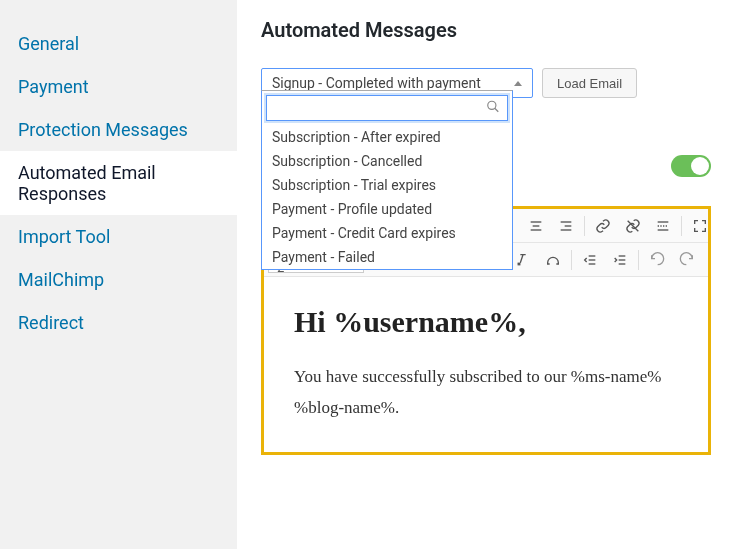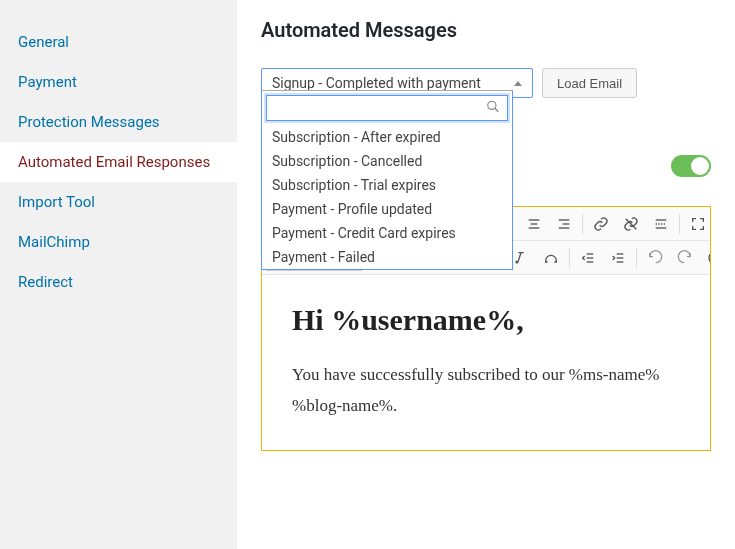--- a/index.html
+++ b/index.html
@@ -1,19 +1,19 @@
 <!DOCTYPE html>
 <html><head>
 <meta charset="utf-8">
 <style>
   * { box-sizing: border-box; margin: 0; padding: 0; }
   body { font-family: -apple-system, "Segoe UI", Roboto, "Helvetica Neue", Arial, sans-serif; font-size: 14px; color: #444; background: #f1f1f1; width: 735px; height: 549px; overflow: hidden; display: flex; }
   .sidebar { width: 237px; background: #f1f1f1; padding-top: 22px; flex: none; }
-  .sidebar-item { padding: 11px 18px; color: #0073aa; cursor: pointer; font-size: 15px; }
-  .sidebar-item.active { background: #fff; color: #7f1d1d; border-left: 0; margin-left: 0; position: relative; }
+  .sidebar-item { padding: 11px 18px; color: #0073aa; cursor: pointer; font-size: 18px; }
+  .sidebar-item.active { background: #fff; color: #0f172a; border-left: 0; margin-left: 0; position: relative; }
   .main { flex: 1; background: #fff; padding: 18px 24px 0 24px; min-width: 0; }
   .main h2 { font-size: 20px; font-weight: 600; color: #23282d; margin-bottom: 26px; }
   .controls-row { display: flex; align-items: center; gap: 9px; position: relative; }
   .select2 { width: 272px; position: relative; }
   .select2-selection { border: 1px solid #5897fb; border-radius: 2px; background: #fff; height: 30px; display: flex; align-items: center; padding: 0 10px; justify-content: space-between; cursor: pointer; }
   .select2-selection span { color: #444; }
   .select2-arrow { width: 0; height: 0; border-left: 4px solid transparent; border-right: 4px solid transparent; border-bottom: 5px solid #888; }
   .load-btn { height: 30px; border: 1px solid #ccc; background: #f7f7f7; color: #555; padding: 0 14px; border-radius: 3px; cursor: pointer; font-size: 13px; }
 
   .select2-dropdown { position: absolute; top: 22px; left: 0; width: 252px; background: #fff; border: 1px solid #5897fb; border-top: 1px solid #aaa; z-index: 50; }
@@ -25,21 +25,21 @@
   .select2-results::-webkit-scrollbar-track { background: #f1f1f1; }
   .select2-results::-webkit-scrollbar-thumb { background: #c1c1c1; }
   .result-item { padding: 4px 10px; color: #444; cursor: pointer; }
 
   .message-title-row { display: flex; align-items: center; justify-content: space-between; margin-top: 50px; }
   .message-title-row .txt { font-size: 16px; font-weight: 600; color: #23282d; }
   .message-sub { color: #999; font-size: 13px; margin-top: 2px; }
   .toggle { width: 40px; height: 22px; border-radius: 11px; background: #6bbf59; position: relative; cursor: pointer; flex:none; }
   .toggle::after { content: ''; position: absolute; width: 18px; height: 18px; background: #fff; border-radius: 50%; top: 2px; right: 2px; }
 
-  .editor-wrap { border: 1px solid #eab308; margin-top: 22px; }
+  .editor-wrap { border: 3px solid #eab308; margin-top: 22px; }
   .toolbar { display: flex; align-items: center; gap: 2px; padding: 3px 4px; border-bottom: 1px solid #e5e5e5; background: #fafafa; height: 34px; overflow: hidden; }
   .toolbar.second { border-bottom: 1px solid #e5e5e5; }
   .tool-btn { width: 28px; height: 28px; display: inline-flex; align-items: center; justify-content: center; color: #555; cursor: pointer; border-radius: 2px; flex:none; }
   .tool-select { height: 26px; border: 1px solid #ccc; background: #fff; color: #555; font-size: 13px; padding: 0 20px 0 8px; position: relative; display: inline-flex; align-items: center; gap: 8px; cursor: pointer; flex:none; width: 96px; justify-content: space-between; }
   .tool-select .caret { width: 0; height: 0; border-left: 4px solid transparent; border-right: 4px solid transparent; border-top: 5px solid #888; }
   .divider { width: 1px; height: 20px; background: #ddd; margin: 0 2px; flex:none; }
 
   .editor-body { padding: 28px 30px; font-family: Georgia, "Times New Roman", serif; color: #222; }
   .editor-body h2 { font-size: 30px; font-weight: 700; margin-bottom: 22px; color: #222; }
   .editor-body p { font-size: 17px; line-height: 1.85; color: #333; }

